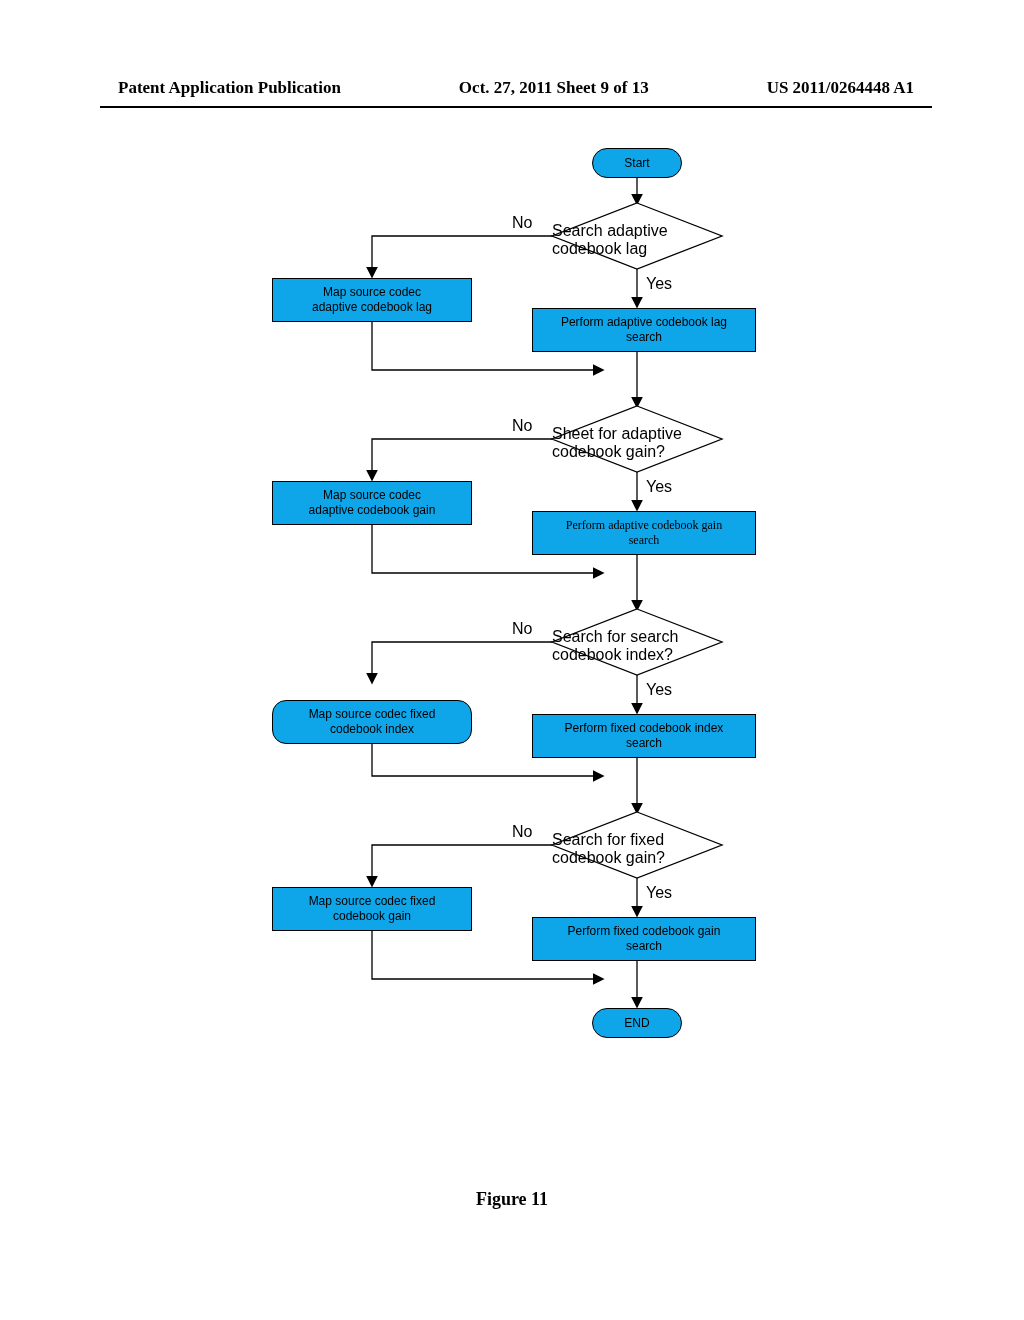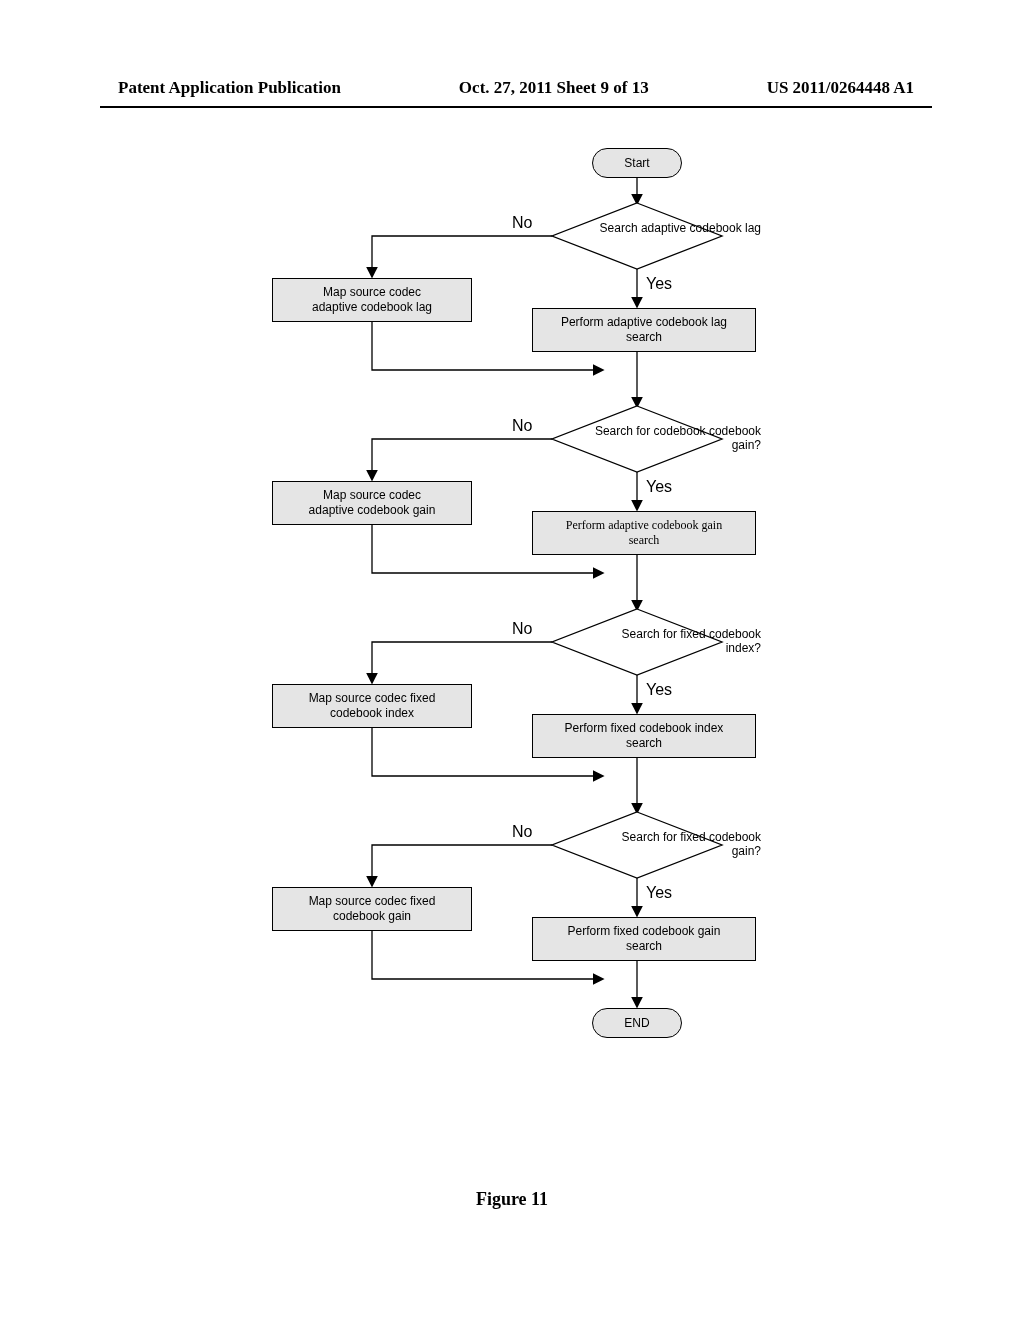--- a/index.html
+++ b/index.html
@@ -31,35 +31,34 @@
   svg { position: absolute; top: 0; left: 0; }
   .node {
     position: absolute;
     font-family: Arial, Helvetica, sans-serif;
     font-size: 12px;
     text-align: center;
     display: flex;
     align-items: center;
     justify-content: center;
     line-height: 1.25;
-    background: #e5e5e5;
+    background: #0ea5e9;
   }
   .terminal {
     width: 90px;
     height: 30px;
     border: 1.3px solid #000;
     border-radius: 15px;
   }
   .dlabel {
     position:absolute;
     font-family: Arial, sans-serif;
-    font-size:12px; text-align:right;
+    font-size:16px; text-align:left;
     width:170px;
     line-height:1.15;
-    margin-left:39px;
   }
   .process {
     border: 1.3px solid #000;
     padding: 6px 26px;
   }
   .proc-right { width: 224px; }
   .proc-left  { width: 200px; }
   .edge-label {
     position: absolute;
     font-family: Arial, sans-serif;
@@ -128,30 +127,30 @@
 <div class="node terminal" style="left:460px; top:0px;">
       <span>Start</span>
     </div>
 
 <div class="dlabel" style="left:420px; top:74px;">Search adaptive codebook lag</div>
 <div class="edge-label" style="left:380px; top:66px;">No</div>
 <div class="edge-label" style="left:514px; top:127px;">Yes</div>
 <div class="node process proc-left" style="left:140px; top:130px;">Map source codec adaptive codebook lag</div>
 <div class="node process proc-right" style="left:400px; top:160px;">Perform adaptive codebook lag search</div>
 
-<div class="dlabel" style="left:420px; top:277px;">Search for codebook codebook gain?</div>
+<div class="dlabel" style="left:420px; top:277px;">Sheet for adaptive codebook gain?</div>
 <div class="edge-label" style="left:380px; top:269px;">No</div>
 <div class="edge-label" style="left:514px; top:330px;">Yes</div>
 <div class="node process proc-left" style="left:140px; top:333px;">Map source codec adaptive codebook gain</div>
 <div class="node process proc-right" style="left:400px; top:363px;font-family:Liberation Serif, serif;">Perform adaptive codebook gain search</div>
 
-<div class="dlabel" style="left:420px; top:480px;">Search for fixed codebook index?</div>
+<div class="dlabel" style="left:420px; top:480px;">Search for search codebook index?</div>
 <div class="edge-label" style="left:380px; top:472px;">No</div>
 <div class="edge-label" style="left:514px; top:533px;">Yes</div>
-<div class="node process proc-left" style="left:140px; top:536px;">Map source codec fixed codebook index</div>
+<div class="node process proc-left" style="left:140px; top:552px;border-radius:14px;">Map source codec fixed codebook index</div>
 <div class="node process proc-right" style="left:400px; top:566px;">Perform fixed codebook index search</div>
 
 <div class="dlabel" style="left:420px; top:683px;">Search for fixed codebook gain?</div>
 <div class="edge-label" style="left:380px; top:675px;">No</div>
 <div class="edge-label" style="left:514px; top:736px;">Yes</div>
 <div class="node process proc-right" style="left:400px; top:769px;">Perform fixed codebook gain search</div>
 <div class="node process proc-left" style="left:140px; top:739px;">Map source codec fixed codebook gain</div>
 
 <div class="node terminal" style="left:460px; top:860px;">
       <span>END</span>

